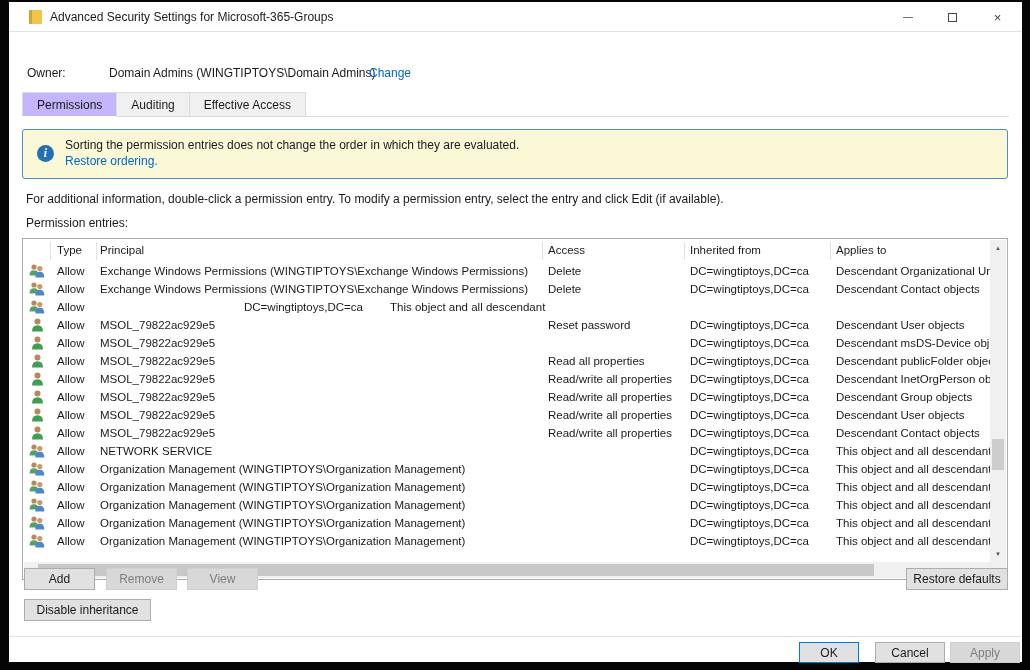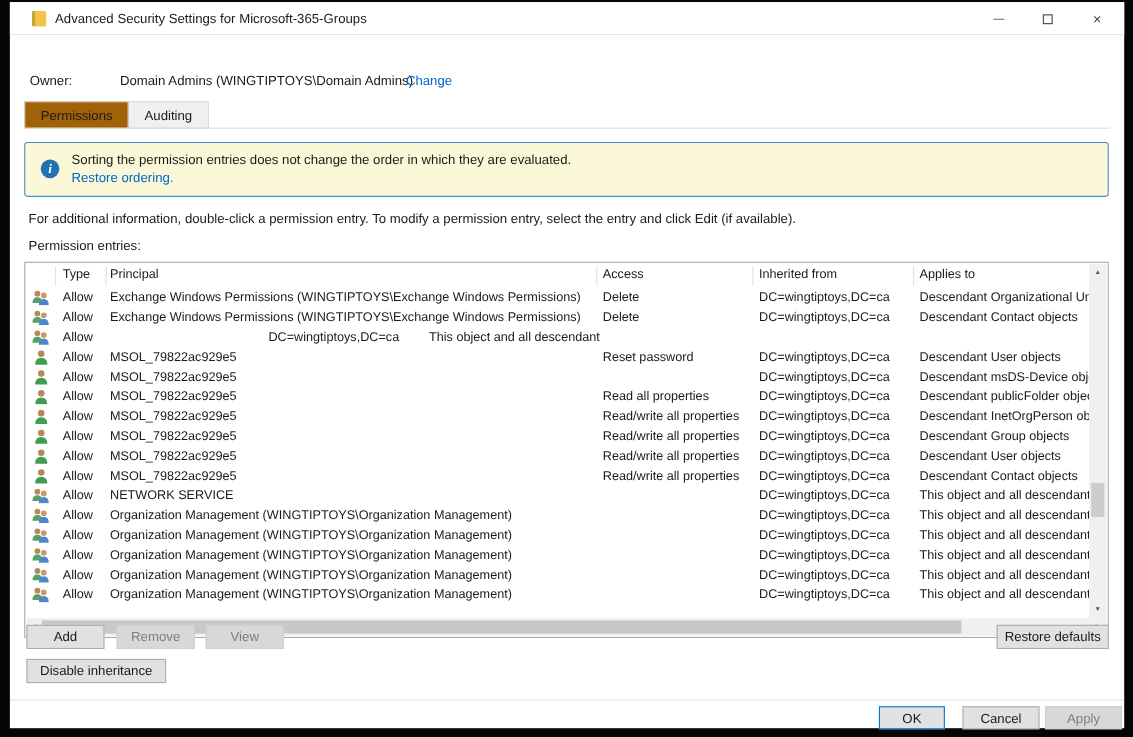--- a/index.html
+++ b/index.html
@@ -26,21 +26,21 @@
   .owner-value { position:absolute; left:100px; top:64px; font-size:12px; color:#1a1a1a; }
   .link { color:#0066cc; cursor:pointer; font-size:12px; }
   .change-link { position:absolute; left:360px; top:64px; }
 
   
   .tabs { position:absolute; left:13px; top:90px; right:13px; height:25px; display:flex; }
   .tabstrip-line { position:absolute; left:13px; right:13px; top:114px; height:1px; background:#dcdcdc; }
   .tab { padding:5px 14px 0 14px; font-size:12px; color:#1a1a1a; height:25px;
          background:#f0f0f0; border:1px solid #dcdcdc; border-left:none; }
   .tab:first-child { border-left:1px solid #dcdcdc; }
-  .tab.active { background:#a16207; position:relative; z-index:2; border-bottom:1px solid #fff;
+  .tab.active { background:#c4b5fd; position:relative; z-index:2; border-bottom:1px solid #fff;
                 border-left:1px solid #dcdcdc; }
 
   
   .banner { position:absolute; left:13px; top:127px; width:986px; height:50px;
             background:#fbf8d8; border:1px solid #4a90c8; border-radius:3px; }
   .info-icon { position:absolute; left:14px; top:15px; width:17px; height:17px; border-radius:50%;
                background:#2371b5; color:#fff; font-family:"Liberation Serif", serif;
                font-style:italic; font-weight:bold; font-size:12px; text-align:center; line-height:17px; }
   .banner-msg { position:absolute; left:42px; top:8px; font-size:12px; color:#1a1a1a; }
   .banner-link { position:absolute; left:42px; top:24px; }
@@ -114,20 +114,21 @@
       </div>
     </div>
 
     <div class="owner-label">Owner:</div>
     <div class="owner-value">Domain Admins (WINGTIPTOYS\Domain Admins)</div>
     <div class="link change-link">Change</div>
 
     <div class="tabs">
         <div class="tab active">Permissions</div>
         <div class="tab">Auditing</div>
+        <div class="tab">Effective Access</div>
       </div>
     <div class="tabstrip-line"></div>
 
     <div class="banner">
       <div class="info-icon">i</div>
       <div class="banner-msg">Sorting the permission entries does not change the order in which they are evaluated.</div>
       <div class="link banner-link">Restore ordering.</div>
     </div>
 
     <div class="instructions">For additional information, double-click a permission entry. To modify a permission entry, select the entry and click Edit (if available).</div>

